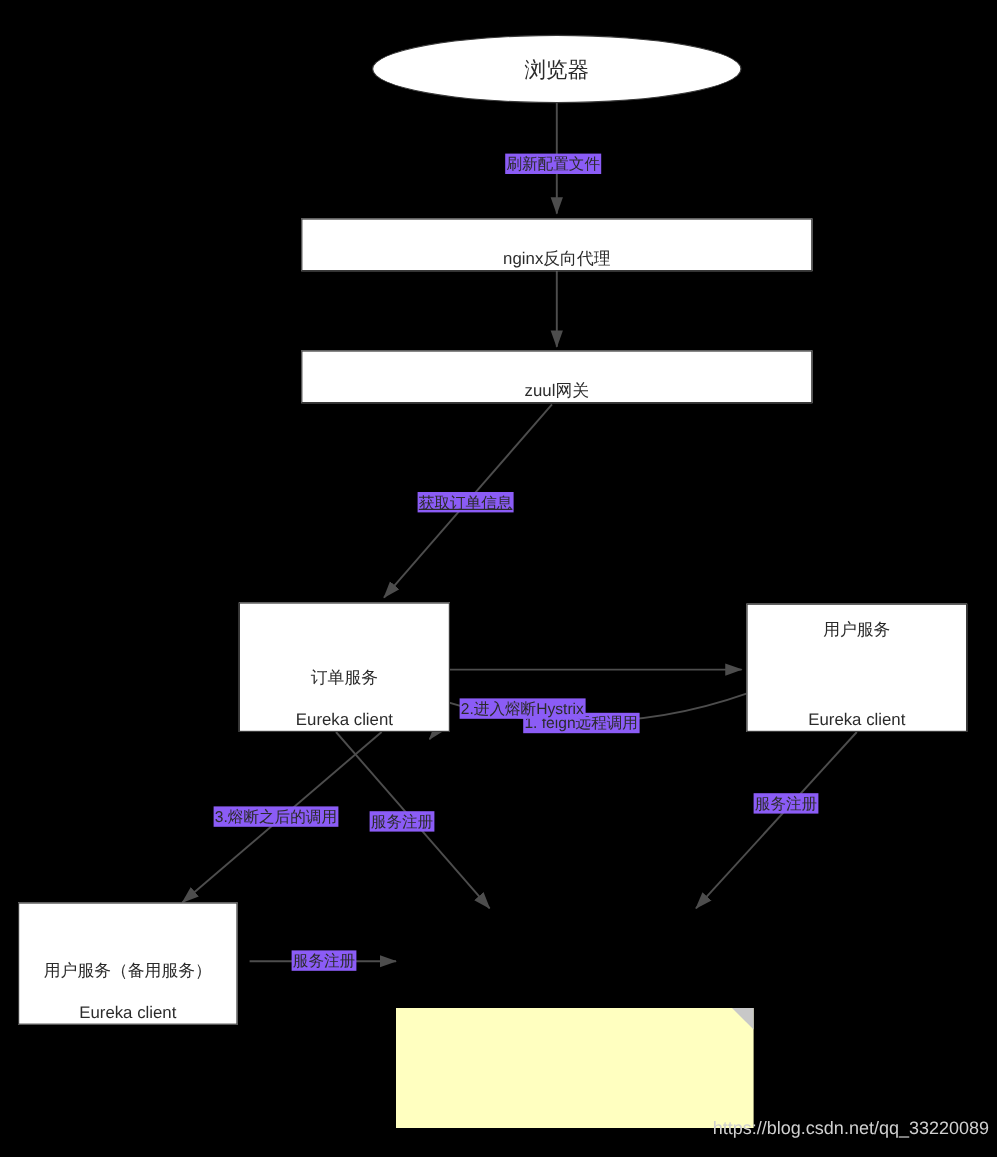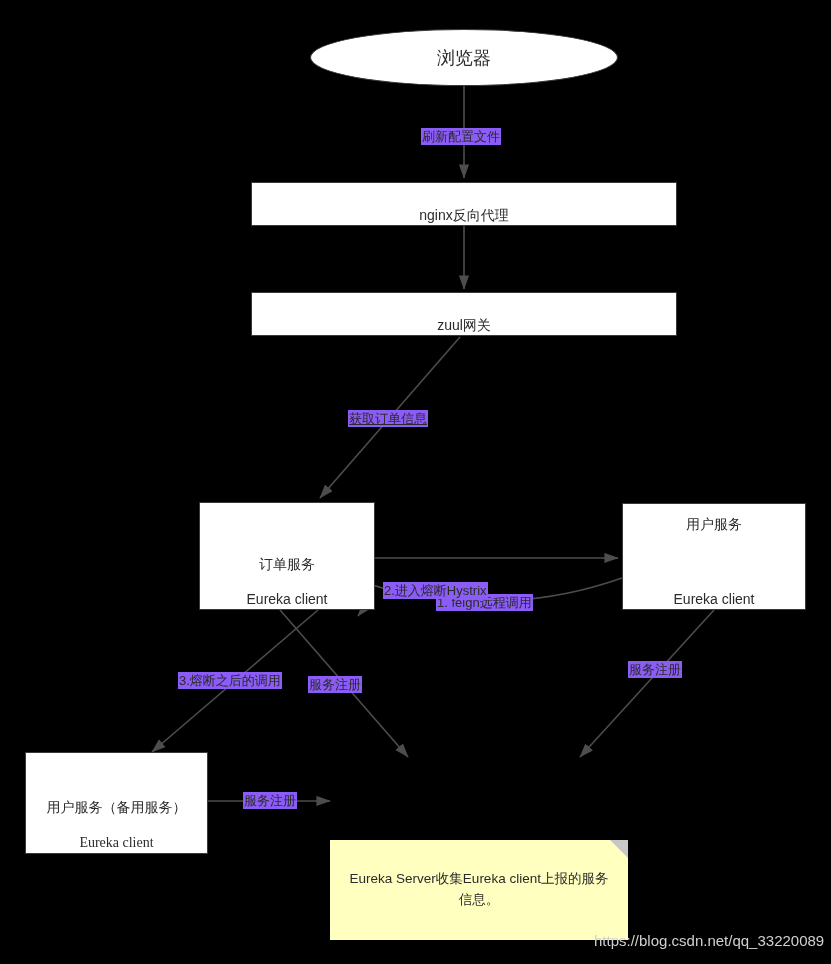--- a/index.html
+++ b/index.html
@@ -140,29 +140,28 @@
   <div class="node" style="left:199px; top:502px; width:176px; height:108px;">
     <span>订单服务</span>
     <span class="line2">Eureka client</span>
   </div>
 
   <div class="node" style="left:622px; top:503px; width:184px; height:107px;gap:40px;">
     <span>用户服务</span>
     <span class="line2">Eureka client</span>
   </div>
 
-  <div class="node" style="left:25px; top:752px; width:183px; height:102px;font-family:Liberation Serif, serif;">
+  <div class="node" style="left:15px; top:752px; width:183px; height:102px;">
     <span>用户服务（备用服务）</span>
     <span class="line2">Eureka client</span>
   </div>
 
 
   <div class="note" style="left:330px; top:840px; width:298px; height:100px;">
     <span class="fold"></span>
-    <span>Eureka Server收集Eureka client上报的服务信息。</span>
   </div>
 
   <div class="edge-label" style="left:421px; top:128px;">
     <span>刷新配置文件</span>
   </div>
 
   <div class="edge-label" style="left:348px; top:410px;text-decoration:underline;">
     <span>获取订单信息</span>
   </div>
 

